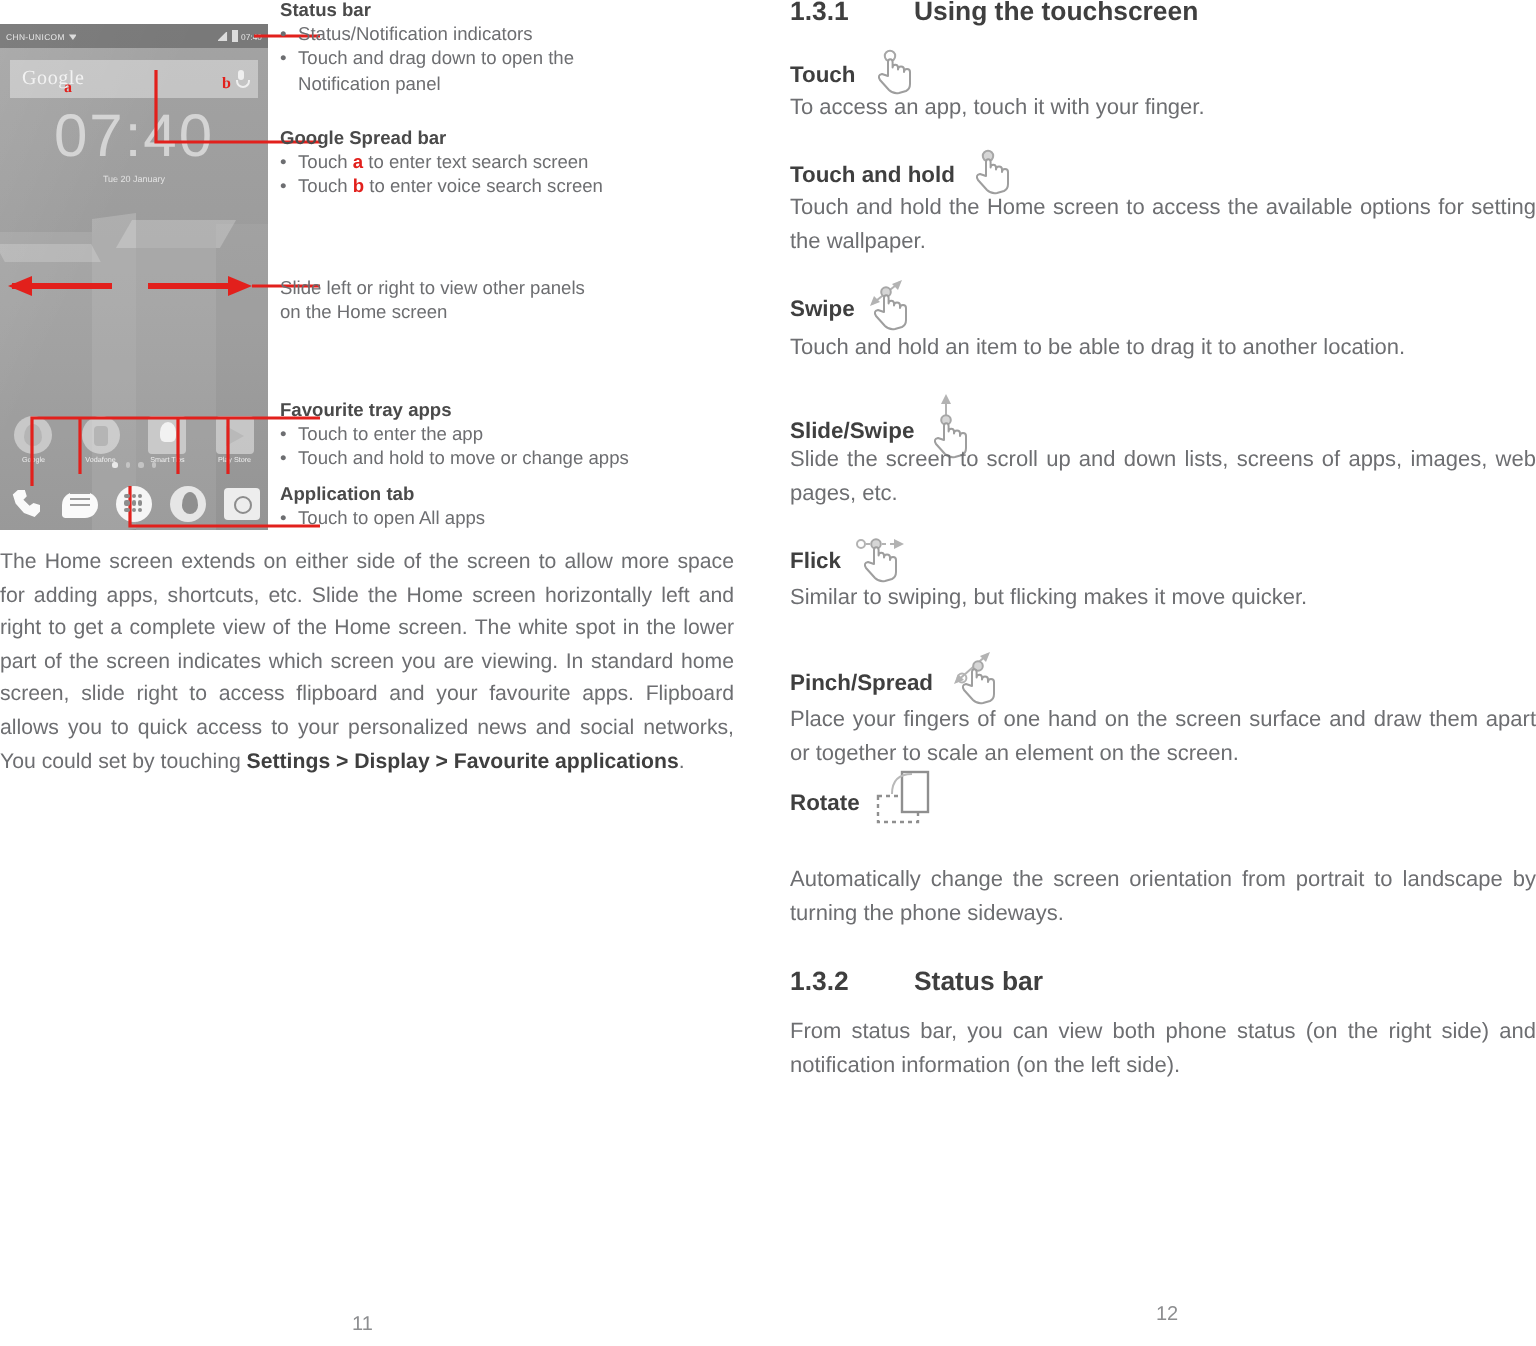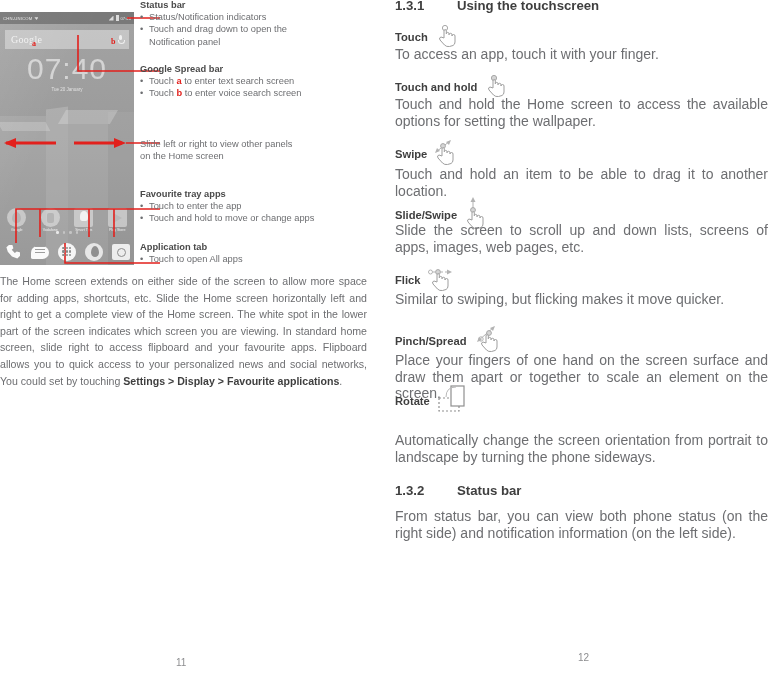--- a/index.html
+++ b/index.html
@@ -188,21 +188,21 @@
   .h2 {
     font-size: 13.2px; font-weight: bold; color: #3f3f3f;
     display: flex; gap: 0;
   }
   .h2 .num { width: 62px; display: inline-block; }
   .h3 {
     font-size: 11.2px; font-weight: bold; color: #3f3f3f;
     display: flex; align-items: center; gap: 7px;
   }
   .rp {
-    font-size: 14px; line-height: 16.6px; color: #6d6e71; text-align: justify;
+    font-size: 11px; line-height: 16.6px; color: #6d6e71; text-align: justify;
   }
   .r-block { position: absolute; left: 0; width: 373px; }
 
   
   .gi { position: relative; display: inline-block; }
 
   .pagenum {
     position: absolute; font-size: 10px; color: #8d8e90;
   }
   .pn-left { left: 176px; top: 657px; }
@@ -324,21 +324,21 @@
       <div class="ann-h">Google Spread bar</div>
       <div class="ann-li"><span>Touch </span><span class="red">a</span><span> to enter text search screen</span></div>
       <div class="ann-li"><span>Touch </span><span class="red">b</span><span> to enter voice search screen</span></div>
     </div>
 
     <div class="ann" style="top:138px;">
       <div class="ann-p">Slide left or right to view other panels</div>
       <div class="ann-p">on the Home screen</div>
     </div>
 
-    <div class="ann" style="top:189px;">
+    <div class="ann" style="top:200px;">
       <div class="ann-h">Favourite tray apps</div>
       <div class="ann-li">Touch to enter the app</div>
       <div class="ann-li">Touch and hold to move or change apps</div>
     </div>
 
     <div class="ann" style="top:242px;">
       <div class="ann-h">Application tab</div>
       <div class="ann-li">Touch to open All apps</div>
     </div>
 

